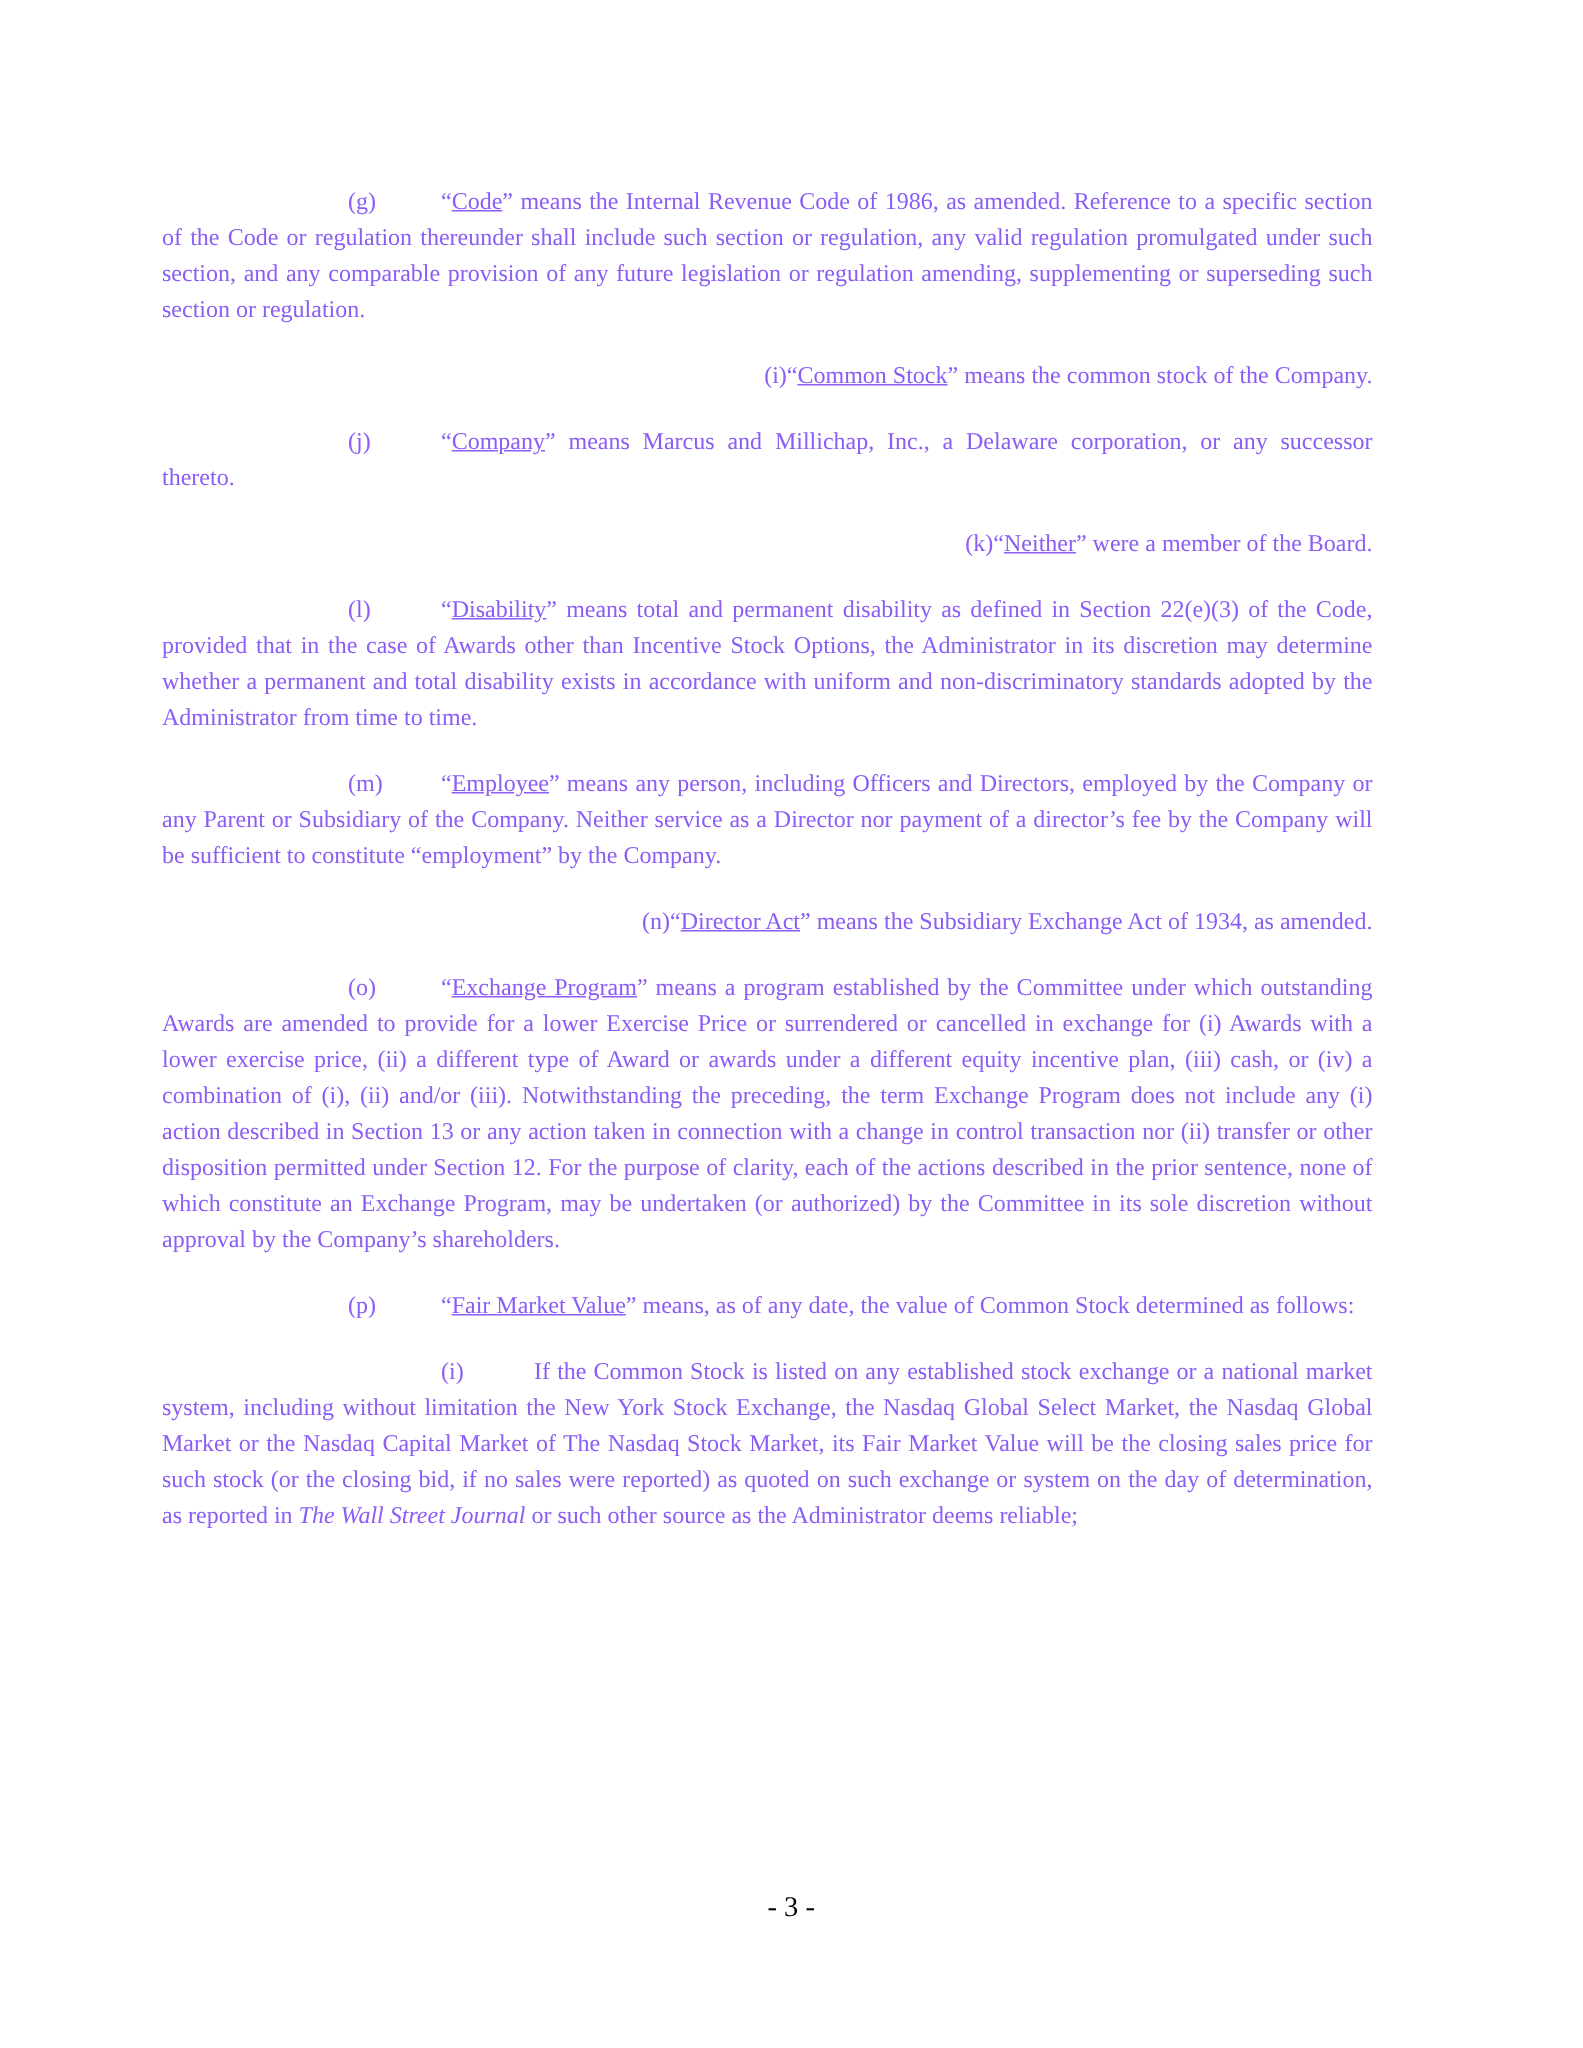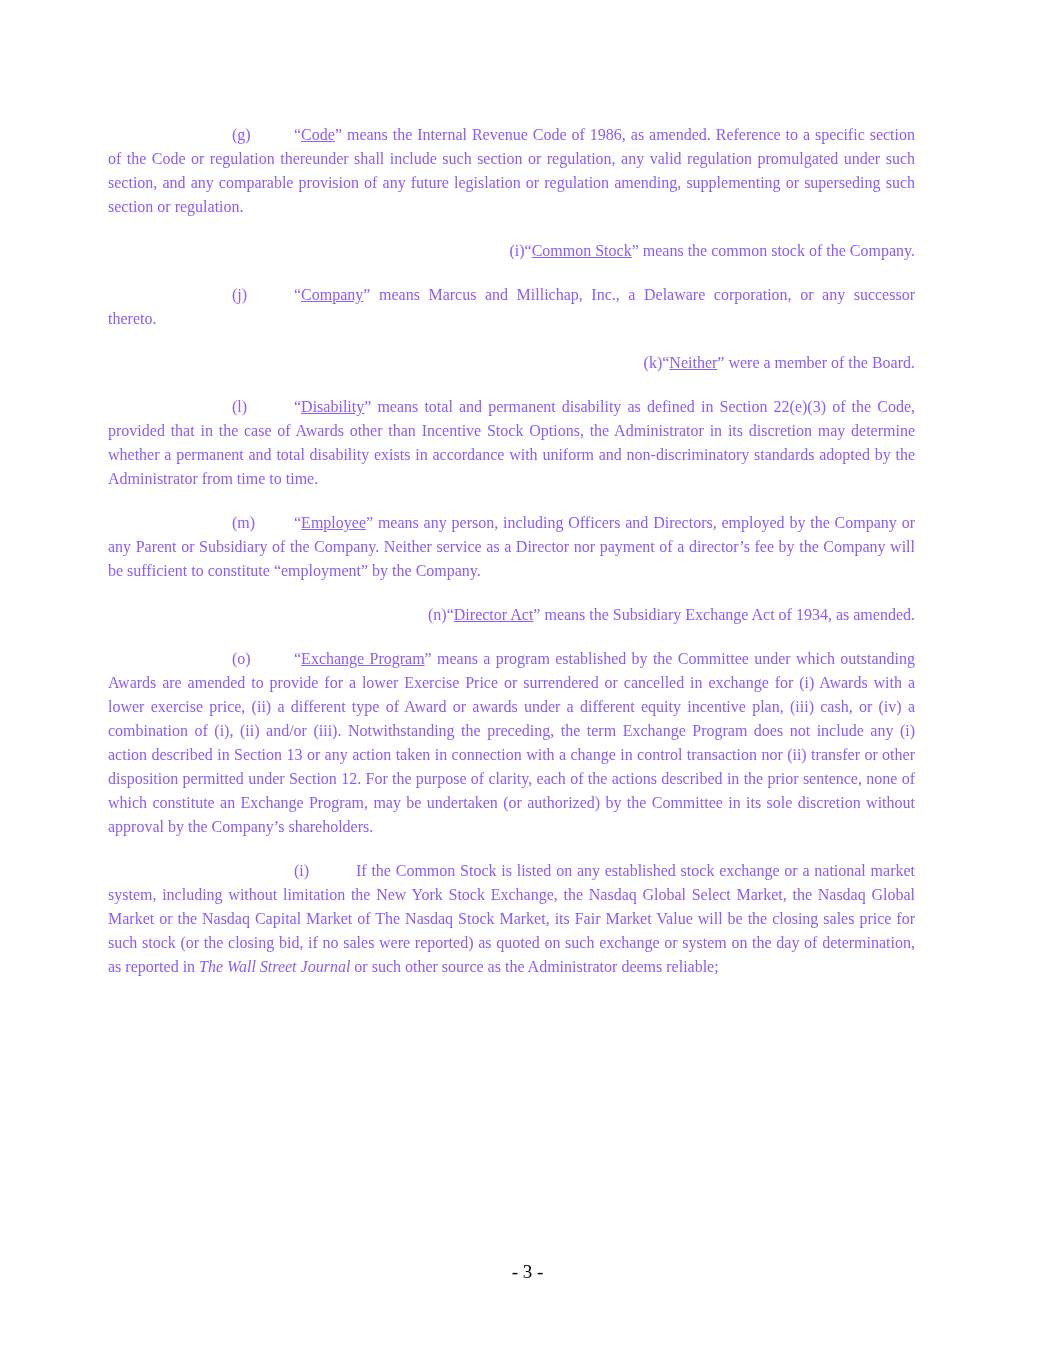--- a/index.html
+++ b/index.html
@@ -35,18 +35,19 @@
   <p class="para single"><span class="ind1"></span><span class="label">(k)</span><span>“</span><span class="term">Neither</span><span>” were a member of the Board.</span></p>
 
   <p class="para"><span class="ind1"></span><span class="label">(l)</span><span>“</span><span class="term">Disability</span><span>” means total and permanent disability as defined in Section 22(e)(3) of the Code, provided that in the case of Awards other than Incentive Stock Options, the Administrator in its discretion may determine whether a permanent and total disability exists in accordance with uniform and non-discriminatory standards adopted by the Administrator from time to time.</span></p>
 
   <p class="para"><span class="ind1"></span><span class="label">(m)</span><span>“</span><span class="term">Employee</span><span>” means any person, including Officers and Directors, employed by the Company or any Parent or Subsidiary of the Company.  Neither service as a Director nor payment of a director’s fee by the Company will be sufficient to constitute “employment” by the Company.</span></p>
 
   <p class="para single"><span class="ind1"></span><span class="label">(n)</span><span>“</span><span class="term">Director Act</span><span>” means the Subsidiary Exchange Act of 1934, as amended.</span></p>
 
   <p class="para"><span class="ind1"></span><span class="label">(o)</span><span>“</span><span class="term">Exchange Program</span><span>” means a program established by the Committee under which outstanding Awards are amended to provide for a lower Exercise Price or surrendered or cancelled in exchange for (i) Awards with a lower exercise price, (ii) a different type of Award or awards under a different equity incentive plan, (iii) cash, or (iv) a combination of (i), (ii) and/or (iii).  Notwithstanding the preceding, the term Exchange Program does not include any (i) action described in Section 13 or any action taken in connection with a change in control transaction nor (ii) transfer or other disposition permitted under Section 12.  For the purpose of clarity, each of the actions described in the prior sentence, none of which constitute an Exchange Program, may be undertaken (or authorized) by the Committee in its sole discretion without approval by the Company’s shareholders.</span></p>
 
+  <p class="para"><span class="ind1"></span><span class="label">(p)</span><span>“</span><span class="term">Fair Market Value</span><span>” means, as of any date, the value of Common Stock determined as follows:</span></p>
 
   <p class="para"><span class="ind2"></span><span class="label">(i)</span><span>If the Common Stock is listed on any established stock exchange or a national market system, including without limitation the New York Stock Exchange, the Nasdaq Global Select Market, the Nasdaq Global Market or the Nasdaq Capital Market of The Nasdaq Stock Market, its Fair Market Value will be the closing sales price for such stock (or the closing bid, if no sales were reported) as quoted on such exchange or system on the day of determination, as reported in </span><span class="it">The Wall Street Journal</span><span> or such other source as the Administrator deems reliable;</span></p>
 
 </div>
 
 <div class="footer">- 3 -</div>
 
 </body></html>

